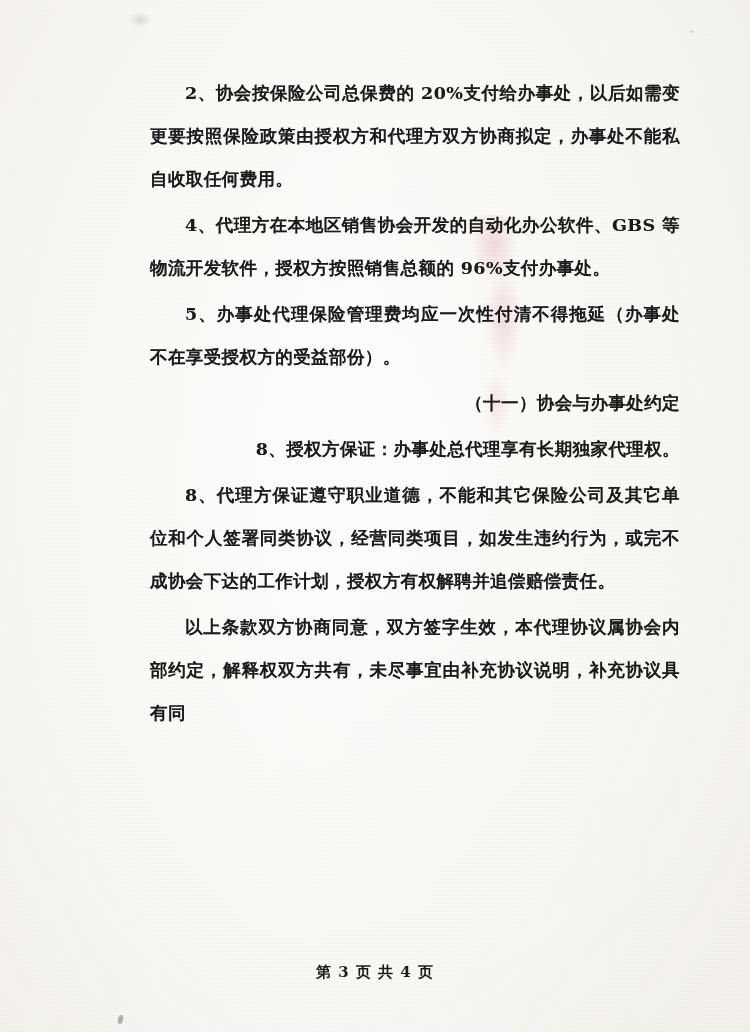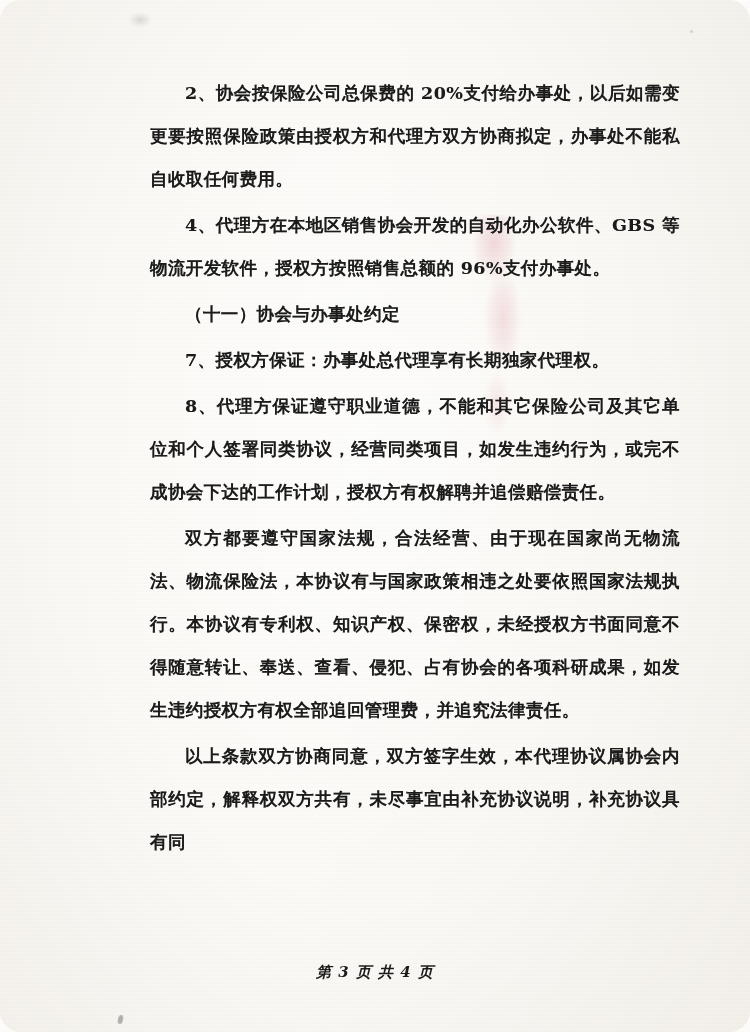--- a/index.html
+++ b/index.html
@@ -15,21 +15,20 @@
     position: relative;
   }
 
   
   .page {
     position: absolute;
     inset: 0;
     background:
       radial-gradient(ellipse at 50% 45%, rgba(255,255,255,0.55) 0%, rgba(250,248,244,0.2) 55%, rgba(238,234,228,0.55) 100%),
       linear-gradient(95deg, #faf8f4 0%, #fbfaf7 40%, #f7f5f0 100%);
-    border-radius: 21px;
   }
 
   .scan-noise {
     position: absolute;
     inset: 0;
     pointer-events: none;
     background:
       repeating-linear-gradient(0deg, rgba(0,0,0,0.012) 0px, rgba(0,0,0,0.012) 1px, rgba(255,255,255,0) 2px, rgba(255,255,255,0) 4px);
     opacity: 0.7;
   }
@@ -95,51 +94,50 @@
     color: #1b1b1b;
     text-align: justify;
     text-justify: inter-ideograph;
     letter-spacing: 0.4px;
     text-indent: 2em;
     font-weight: 600;
     text-shadow: 0 0 0.6px rgba(0,0,0,0.35);
   }
 
   p.para.nowrap-last {
-    text-align: left;
+    text-align: right;
   }
 
   .footer {
     position: absolute;
     left: 0;
     right: 0;
     top: 963px;
     text-align: center;
     font-size: 15px;
     font-weight: 700;
     color: #1b1b1b;
     letter-spacing: 1px;
     font-family: "DejaVu Serif", "Liberation Serif", serif;
-    font-style: italic;
   }
 </style>
 </head>
 <body>
 
 <div class="page">
   <div class="scan-noise"></div>
   <div class="stamp-smear"></div>
   <div class="stamp-smear2"></div>
   <div class="speck-a"></div>
   <div class="speck-b"></div>
 
   <div class="content">
     <p class="para">2、协会按保险公司总保费的 20%支付给办事处，以后如需变更要按照保险政策由授权方和代理方双方协商拟定，办事处不能私自收取任何费用。</p>
     <p class="para">4、代理方在本地区销售协会开发的自动化办公软件、GBS 等物流开发软件，授权方按照销售总额的 96%支付办事处。</p>
+    <p class="para">5、办事处代理保险管理费均应一次性付清不得拖延（办事处不在享受授权方的受益部份）。</p>
     <p class="para nowrap-last">（十一）协会与办事处约定</p>
-    <p class="para nowrap-last">7、授权方保证：办事处总代理享有长期独家代理权。</p>
+    <p class="para nowrap-last">8、授权方保证：办事处总代理享有长期独家代理权。</p>
     <p class="para">8、代理方保证遵守职业道德，不能和其它保险公司及其它单位和个人签署同类协议，经营同类项目，如发生违约行为，或完不成协会下达的工作计划，授权方有权解聘并追偿赔偿责任。</p>
-    <p class="para">双方都要遵守国家法规，合法经营、由于现在国家尚无物流法、物流保险法，本协议有与国家政策相违之处要依照国家法规执行。本协议有专利权、知识产权、保密权，未经授权方书面同意不得随意转让、奉送、查看、侵犯、占有协会的各项科研成果，如发生违约授权方有权全部追回管理费，并追究法律责任。</p>
     <p class="para">以上条款双方协商同意，双方签字生效，本代理协议属协会内部约定，解释权双方共有，未尽事宜由补充协议说明，补充协议具有同</p>
   </div>
 
   <div class="footer">第 3 页 共 4 页</div>
 </div>
 
 </body></html>

